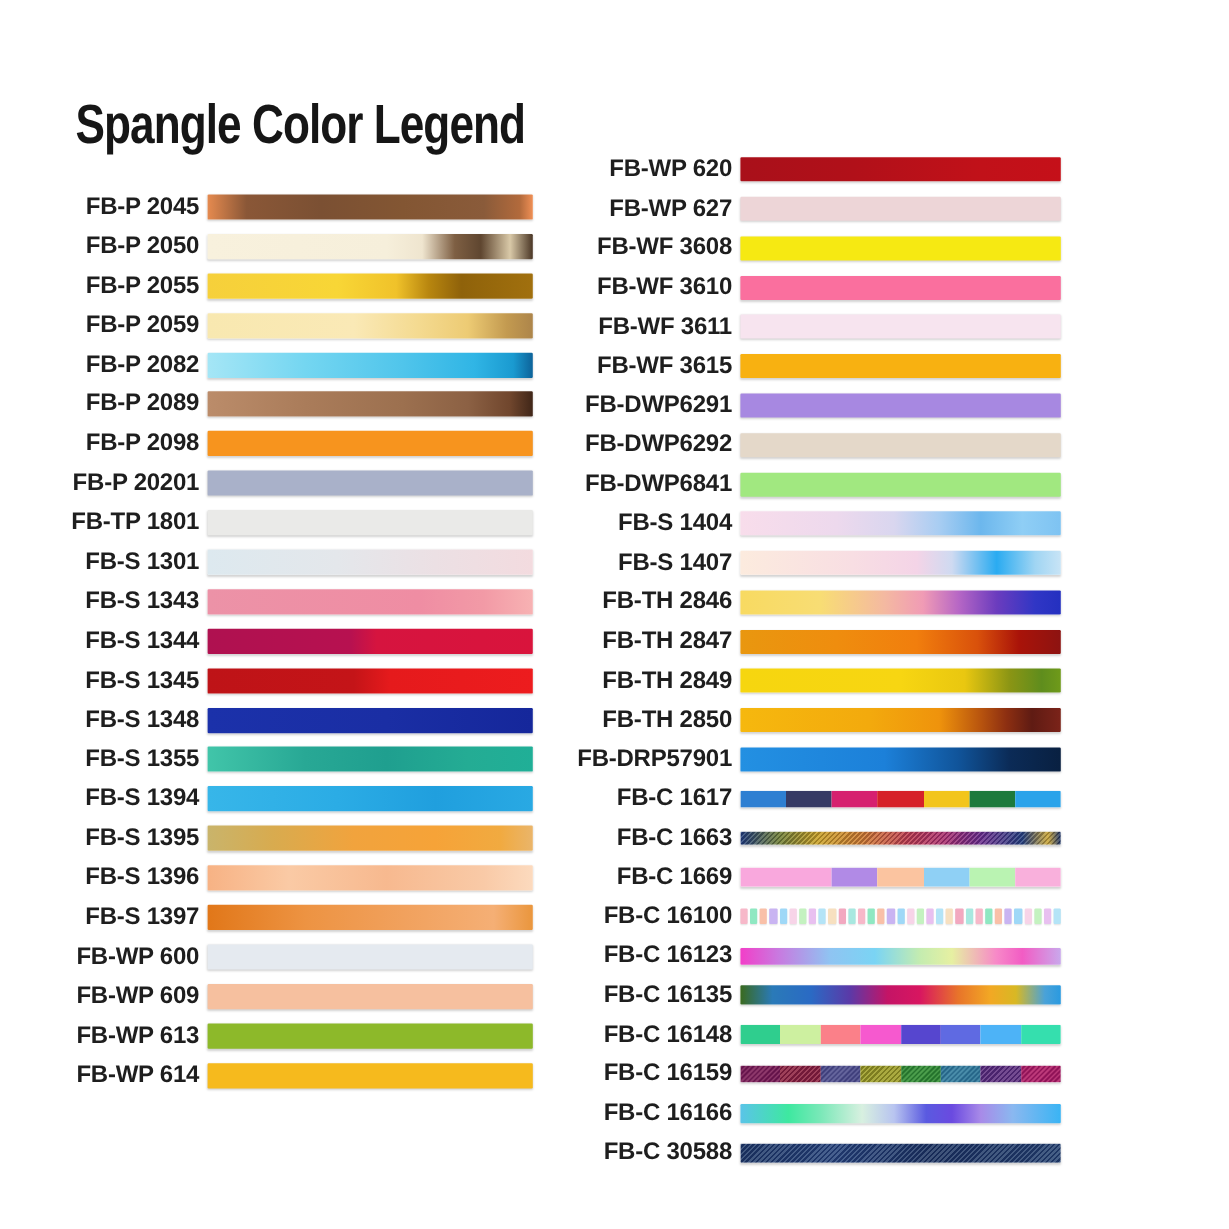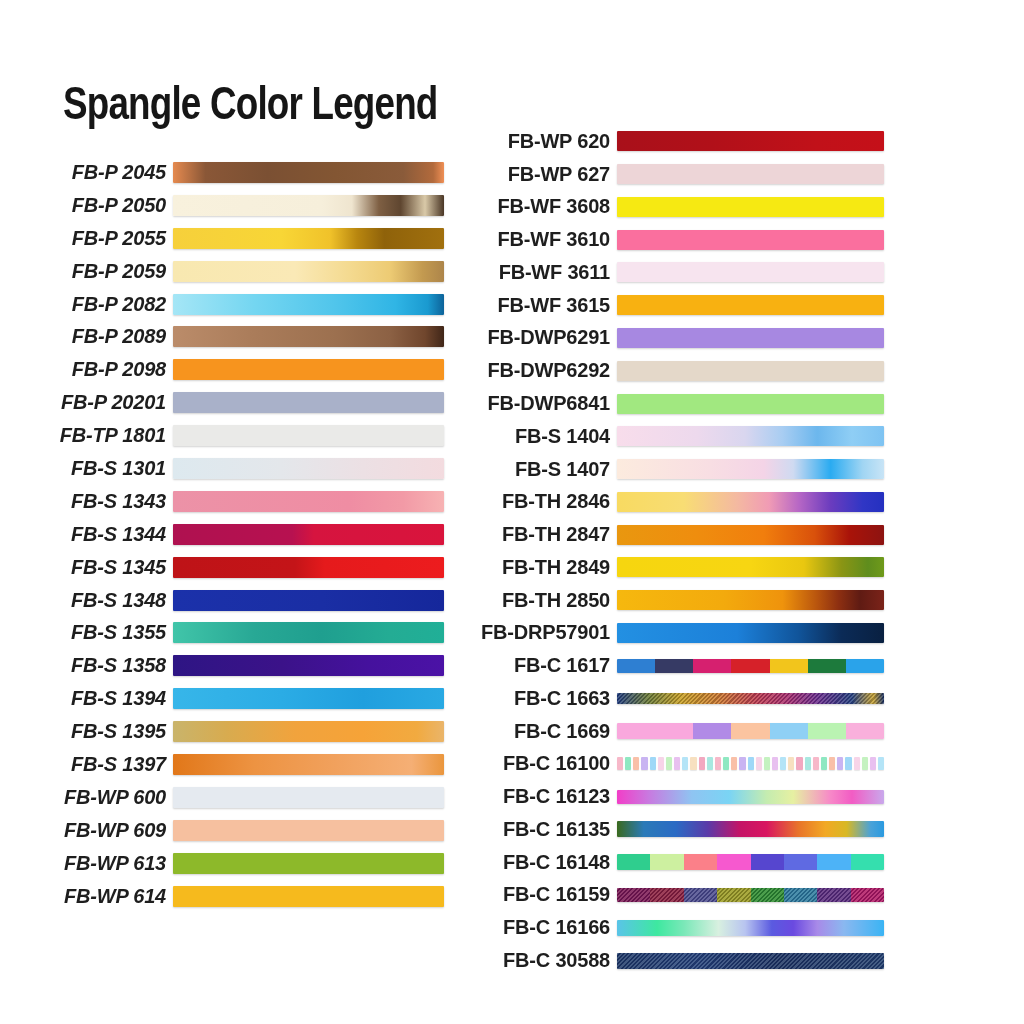--- a/index.html
+++ b/index.html
@@ -9,21 +9,21 @@
   }
   .title{
     position:absolute;left:63px;top:76px;
     font-size:46px;font-weight:bold;color:#161616;
     letter-spacing:-1px;white-space:nowrap;
     transform:scaleX(0.80);transform-origin:left top;
   }
   .column{position:absolute;display:flex;flex-direction:column;}
   #left-column{left:58px;top:156px;width:386px;}
   #left-column .row{height:32.9px;}
-  #left-column .label{width:115px;font-style:italic;}
+  #left-column .label{width:115px;}
   #right-column{left:468px;top:125px;width:416px;}
   #right-column .row{height:32.77px;}
   #right-column .label{width:149px;}
   .row{display:flex;align-items:center;}
   .label{
     box-sizing:border-box;padding-right:7px;text-align:right;
     font-weight:bold;font-size:20px;color:#1e1e1e;
     letter-spacing:-0.2px;white-space:nowrap;
   }
   .swatch{
@@ -110,35 +110,35 @@
     <div class="label">FB-S 1348</div>
     <div class="swatch" style="height: 21px; background: linear-gradient(90deg, rgb(27, 49, 170) 0%, rgb(26, 46, 164) 55%, rgb(21, 39, 155) 100%);"></div>
   </div>
 
 
   <div class="row">
     <div class="label">FB-S 1355</div>
     <div class="swatch" style="height: 21px; background: linear-gradient(90deg, rgb(65, 197, 169) 0%, rgb(40, 168, 149) 30%, rgb(31, 159, 143) 55%, rgb(36, 172, 148) 80%, rgb(32, 175, 151) 100%);"></div>
   </div>
 
-  <div class="row">
-    <div class="label">FB-S 1358</div>
-    <div class="swatch" style="height: 21px; background: linear-gradient(90deg, rgb(46, 21, 132) 0%, rgb(59, 18, 137) 40%, rgb(69, 17, 157) 72%, rgb(75, 18, 166) 100%);"></div>
-  </div>
 
   <div class="row">
     <div class="label">FB-S 1394</div>
     <div class="swatch" style="height: 21px; background: linear-gradient(90deg, rgb(55, 182, 233) 0%, rgb(43, 172, 229) 40%, rgb(32, 159, 222) 70%, rgb(41, 169, 227) 100%);"></div>
   </div>
 
   <div class="row">
     <div class="label">FB-S 1395</div>
     <div class="swatch" style="height: 21px; background: linear-gradient(90deg, rgb(201, 180, 107) 0%, rgb(216, 171, 79) 20%, rgb(241, 163, 61) 45%, rgb(246, 163, 56) 70%, rgb(241, 170, 64) 90%, rgb(234, 181, 106) 100%);"></div>
   </div>
 
+  <div class="row">
+    <div class="label">FB-S 1396</div>
+    <div class="swatch" style="height: 21px; background: linear-gradient(90deg, rgb(247, 178, 132) 0%, rgb(250, 202, 165) 25%, rgb(247, 185, 143) 55%, rgb(249, 202, 167) 85%, rgb(252, 218, 190) 100%);"></div>
+  </div>
 
   <div class="row">
     <div class="label">FB-S 1397</div>
     <div class="swatch" style="height: 21px; background: linear-gradient(90deg, rgb(225, 119, 25) 0%, rgb(237, 147, 66) 30%, rgb(241, 161, 93) 60%, rgb(245, 175, 117) 88%, rgb(234, 150, 61) 100%);"></div>
   </div>
 
   <div class="row">
     <div class="label">FB-WP 600</div>
     <div class="swatch" style="height: 21px; background: rgb(229, 234, 240);"></div>
   </div>

